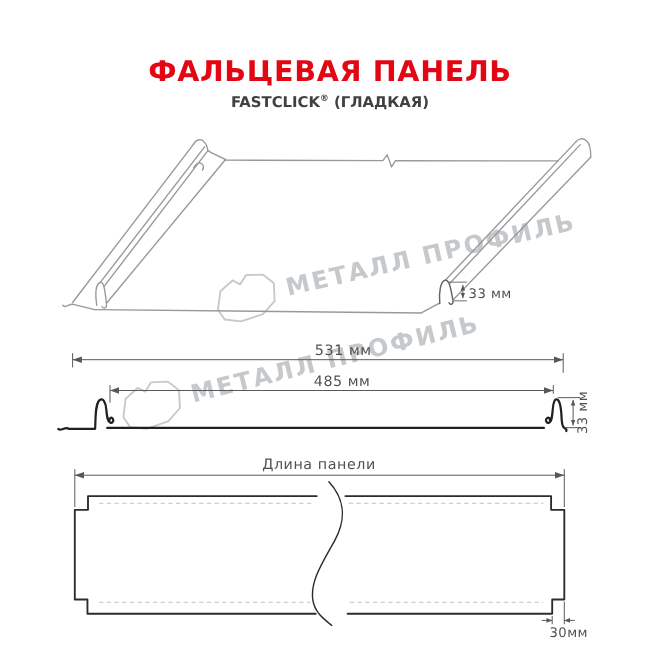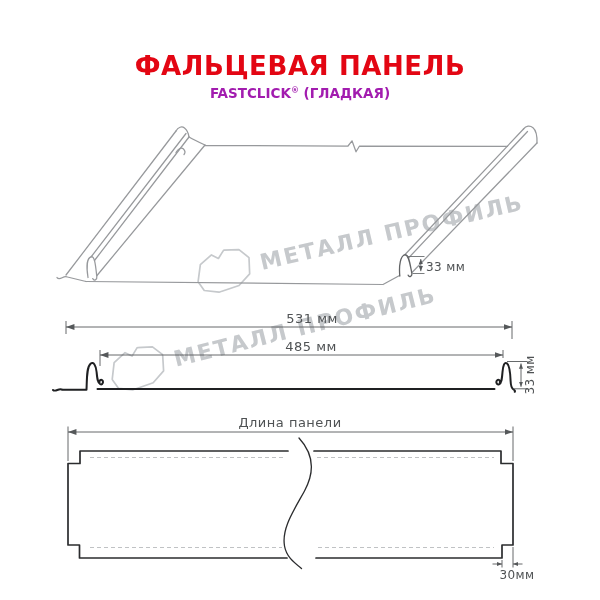--- a/index.html
+++ b/index.html
@@ -6,21 +6,21 @@
   .stage{
     position:relative;width:600px;height:600px;background:#ffffff;overflow:hidden;
     font-family:"DejaVu Sans","Liberation Sans",sans-serif;
   }
   .page-title{
     position:absolute;top:51px;left:0;width:600px;text-align:center;
     font-size:26px;font-weight:800;letter-spacing:.6px;color:#e30613;white-space:nowrap;
   }
   .page-subtitle{
     position:absolute;top:85px;left:0;width:600px;text-align:center;
-    font-size:13.5px;font-weight:bold;color:#a21caf;white-space:nowrap;
+    font-size:13.5px;font-weight:bold;color:#404040;white-space:nowrap;
   }
   .page-subtitle sup{font-size:8px;}
   .wm{
     position:absolute;display:flex;align-items:center;gap:9px;
     color:#c6c9cc;transform-origin:left center;pointer-events:none;
   }
   .wm-text{
     font-size:22px;font-weight:bold;letter-spacing:2px;white-space:nowrap;
   }
   .wm-upper{left:196px;top:256px;transform:rotate(-13deg);}

